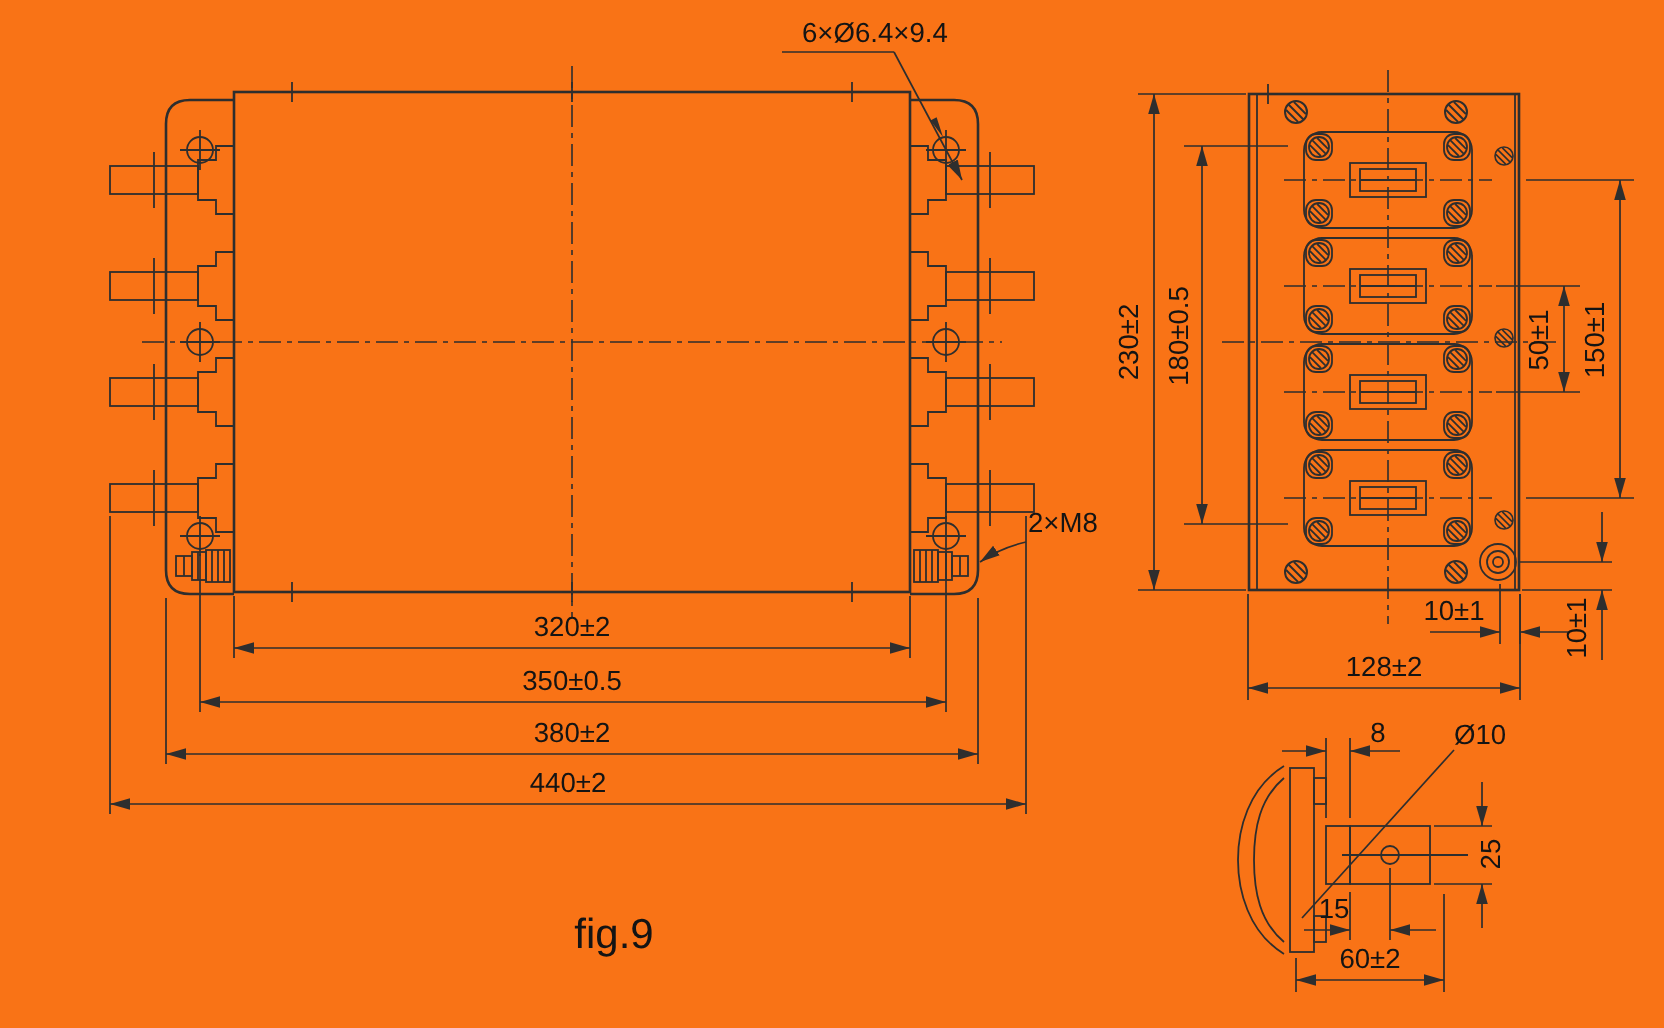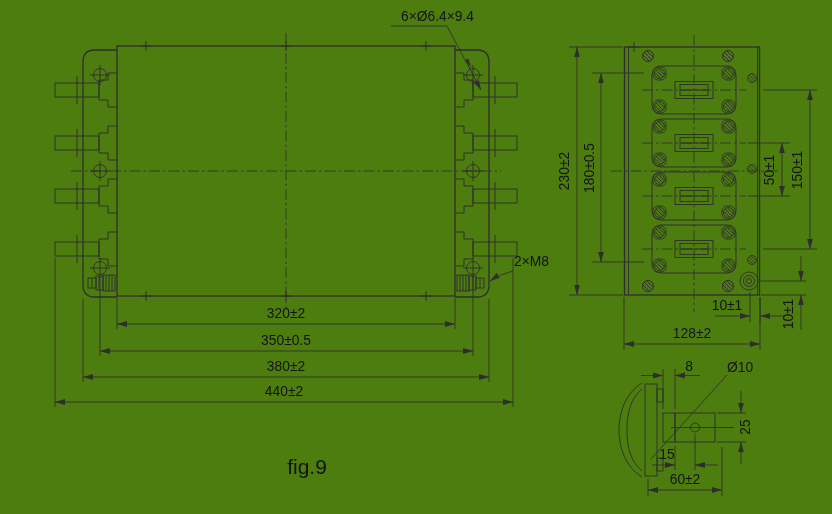--- a/index.html
+++ b/index.html
@@ -1,16 +1,16 @@
 <!DOCTYPE html>
 <html><head>
 <meta charset="utf-8">
 <style>
   html,body{margin:0;padding:0;background:#eee;}
-  .stage{width:832px;height:514px;background:#4d7c0f;position:relative;overflow:hidden;
+  .stage{width:832px;height:514px;background:#f97316;position:relative;overflow:hidden;
          font-family:"Liberation Sans", sans-serif;}
   svg{display:block;}
   .ol{fill:none;stroke:#2e2e2e;stroke-width:1.3px;}
   .th{fill:none;stroke:#2e2e2e;stroke-width:0.9px;}
   .dim{fill:none;stroke:#2e2e2e;stroke-width:0.85px;}
   .cl{fill:none;stroke:#2e2e2e;stroke-width:0.8px;stroke-dasharray:11 3 2.5 3;}
   .solid{fill:#2e2e2e;stroke:none;}
   text{font-family:"Liberation Sans", sans-serif;font-size:13.8px;fill:#141414;}
   .cap{font-size:21px;}
 </style>

